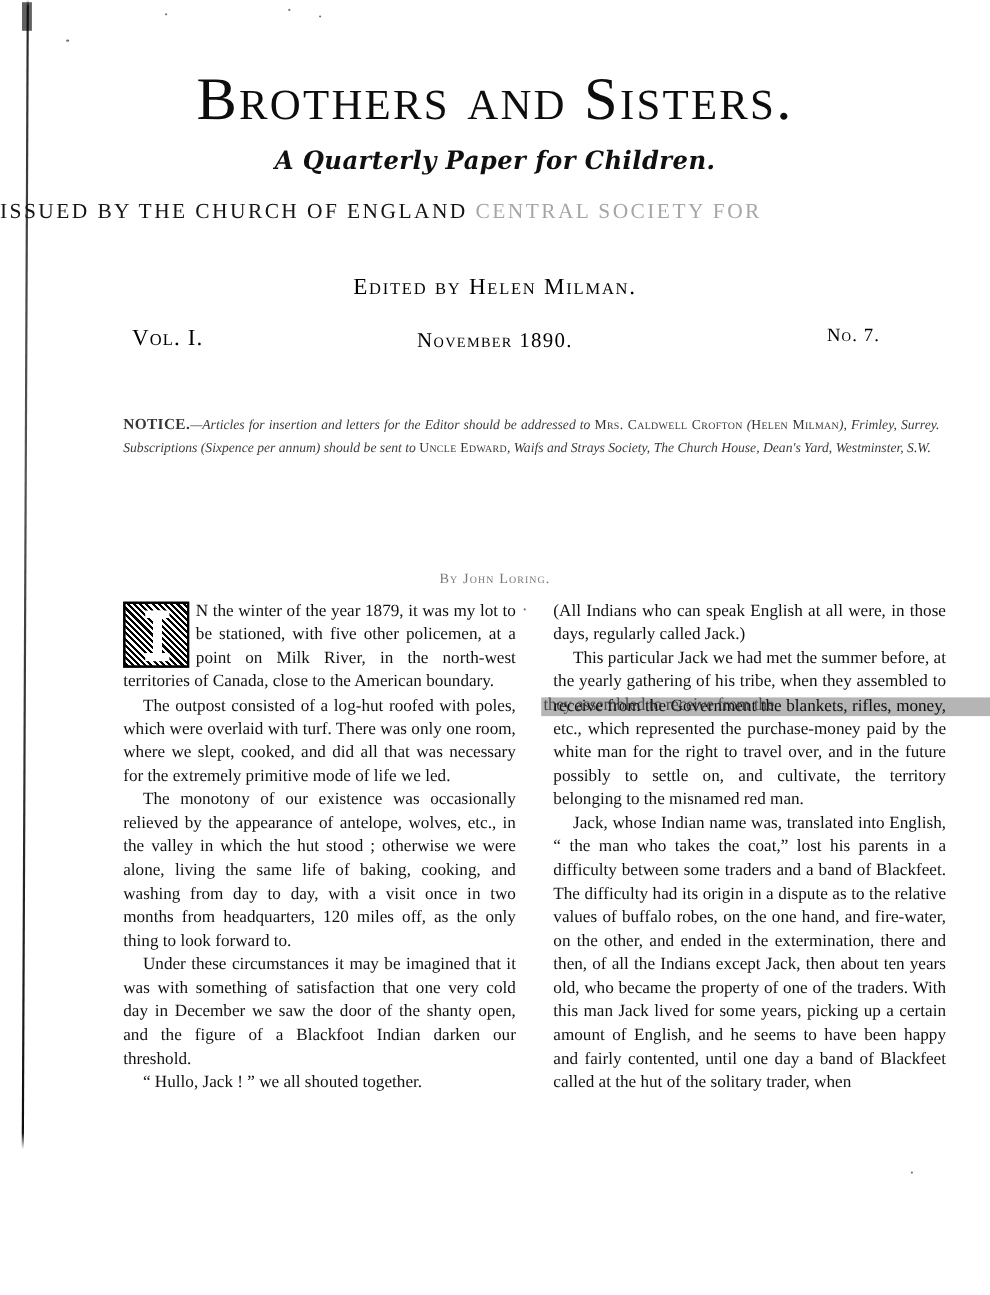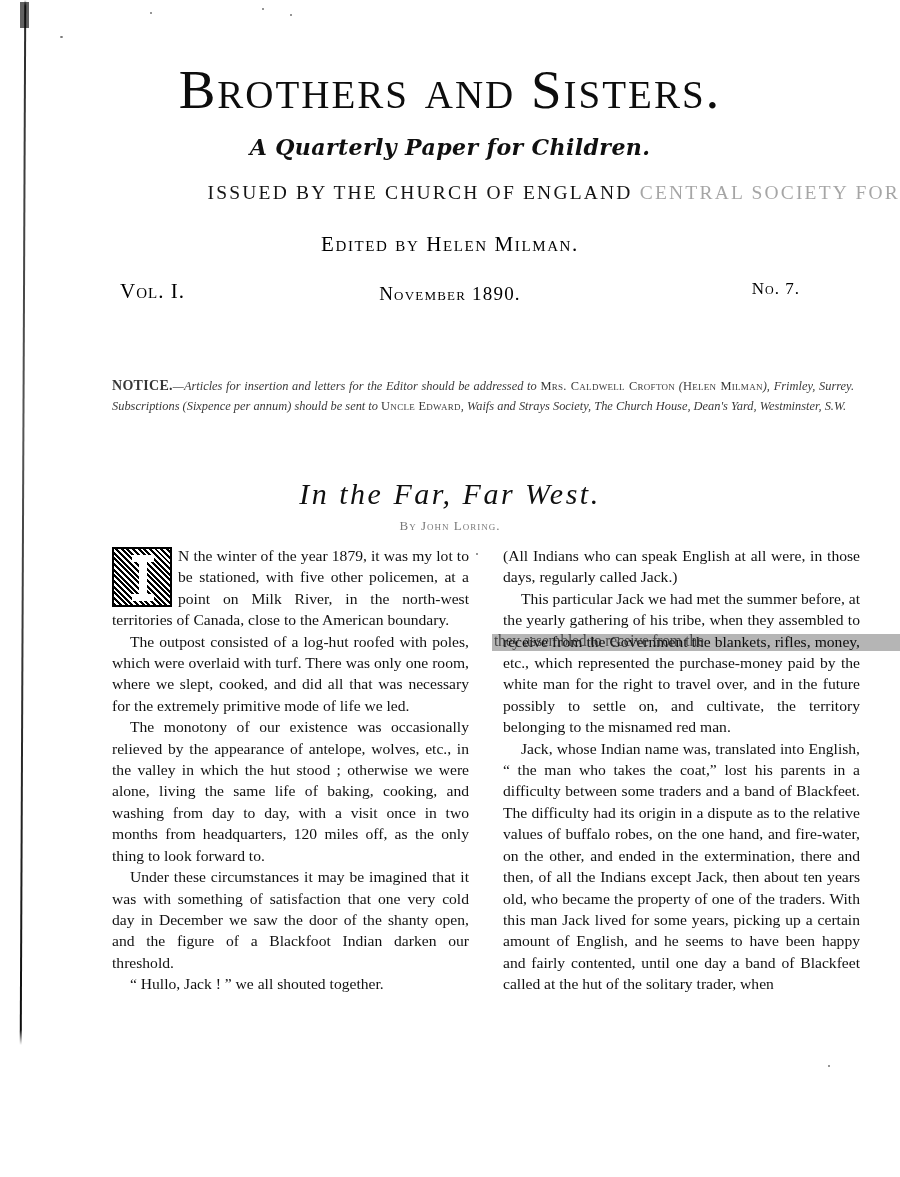--- a/index.html
+++ b/index.html
@@ -96,35 +96,35 @@
     font-family: "DejaVu Serif", serif;
     font-size: 23px;
     font-weight: 700;
     font-style: italic;
     letter-spacing: 0.4px;
     color: #101010;
     transform: scaleX(0.96);
   }
 
   .issued-by {
-    text-align: right;
+    text-align: left;
     margin-top: 20px;
     font-size: 19.5px;
     line-height: 26px;
     letter-spacing: 2.2px;
     color: #151515;
   }
   .issued-line1 .faded {
     color: rgba(40,40,40,0.42);
     filter: blur(0.35px);
   }
 
   .edited-by {
     text-align: center;
-    margin-top: 26px;
+    margin-top: 42px;
     font-size: 21px;
     font-variant: small-caps;
     letter-spacing: 1.6px;
   }
 
   .volume-row {
     position: relative;
     margin-top: 22px;
     height: 26px;
   }
@@ -285,21 +285,20 @@
       <div class="vol-center">November 1890.</div>
       <div class="vol-right">No. 7.</div>
     </div>
 
   </div>
 
   <div class="notice">
     <b>NOTICE.</b><span>—</span><span>Articles for insertion and letters for the Editor should be addressed to </span><span class="sc">Mrs. Caldwell Crofton</span><span> (</span><span class="sc">Helen Milman</span><span>), Frimley, Surrey.  Subscriptions (Sixpence per annum) should be sent to </span><span class="sc">Uncle Edward</span><span>, Waifs and Strays Society, The Church House, Dean's Yard, Westminster, S.W.</span>
   </div>
 
-  <div class="article-title">In the Far, Far West.</div>
   <div class="article-byline">By John Loring.</div>
 
   <div class="columns">
 
     <div class="col col-left">
       <p class="first-para">
         <span class="dropcap-wrap">
           <span class="dropcap"></span>
           <span class="dropcap-letter">I</span>
         </span><span>N the winter of the year 1879, it was my lot to be stationed, with five other policemen, at a point on Milk River, in the north-west territories of Canada, close to the American boundary.</span>

